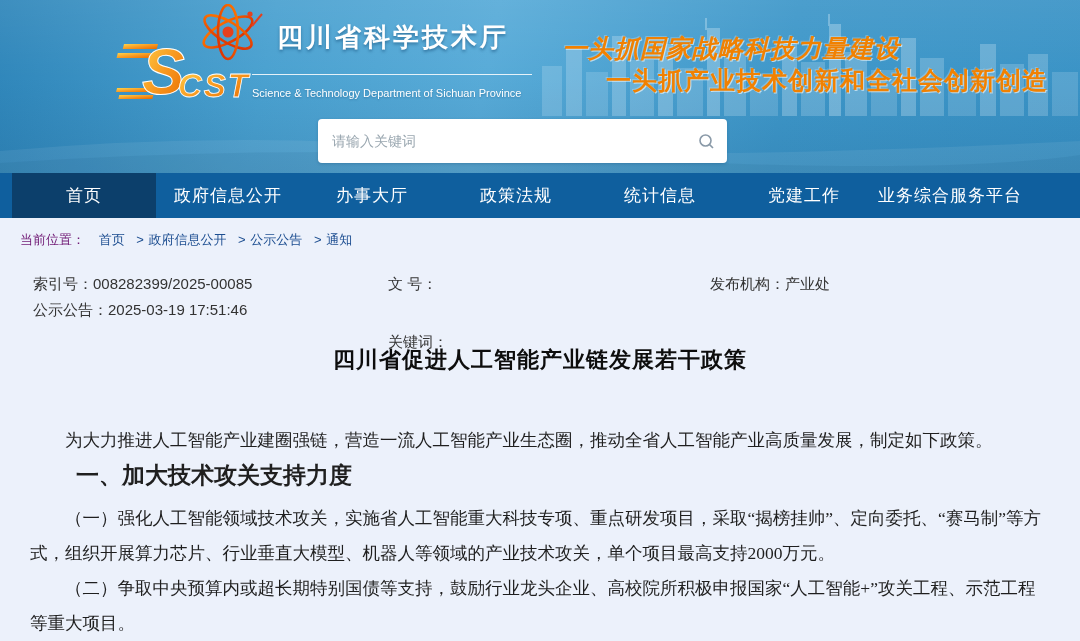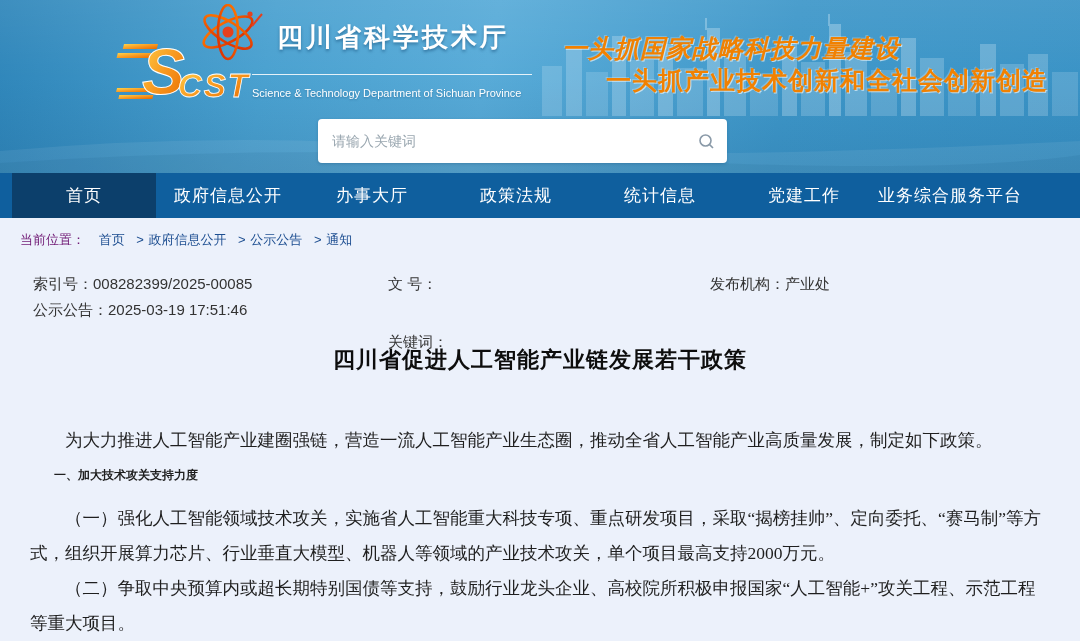--- a/index.html
+++ b/index.html
@@ -67,21 +67,21 @@
   .article{padding:0 30px;}
   .article-title{
     text-align:center;font-size:22px;font-weight:bold;color:#0d0d0d;
     margin:22px 0 48px;letter-spacing:1px;
   }
   .para{
     font-size:17.5px;line-height:35px;color:#1f1f1f;text-indent:2em;margin:0;
     font-family:Liberation Serif, serif;
   }
   .para.heading{
-    font-weight:bold;font-family:"Liberation Sans",sans-serif;font-size:12px;margin-bottom:8px;
+    font-weight:bold;font-family:"Liberation Sans",sans-serif;font-size:23px;margin-bottom:8px;
   }
 </style>
 </head>
 <body>
 
 <header class="banner">
   <div class="banner-shade"></div>
 
   <svg class="skyline" viewBox="0 0 540 102" preserveAspectRatio="none">
     <g fill="#f2faff">

